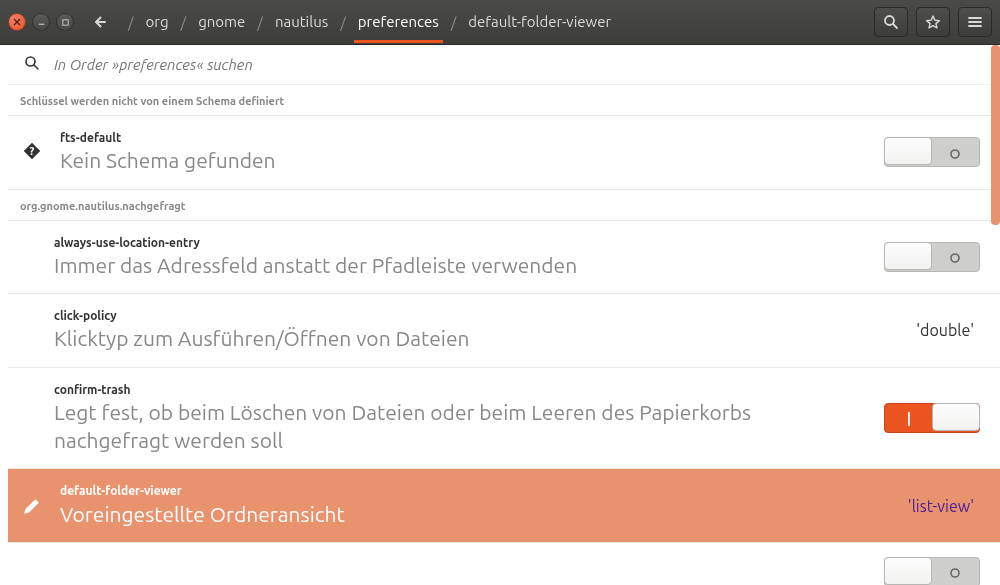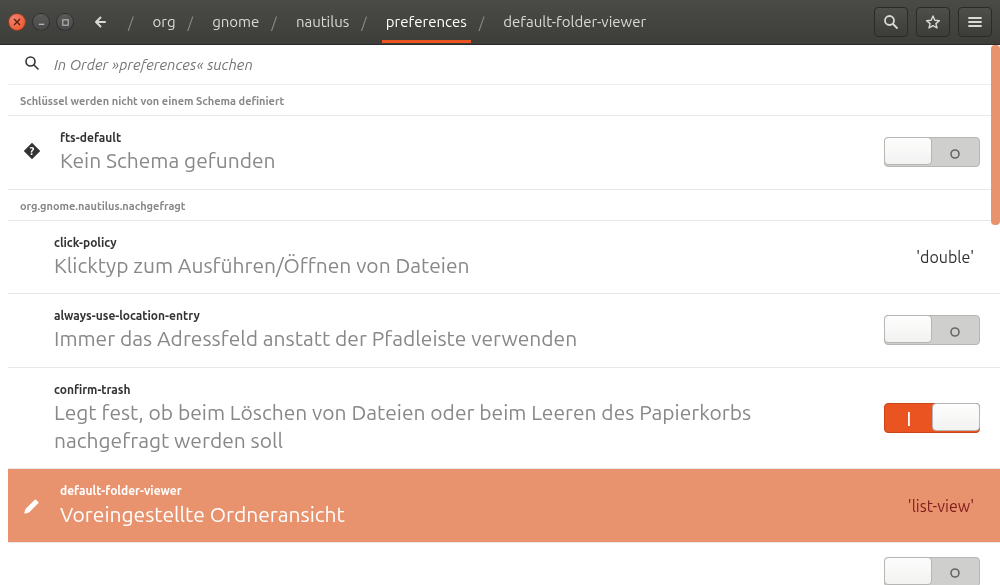--- a/index.html
+++ b/index.html
@@ -57,21 +57,20 @@
       flex: 1;
       color: #d9d9d6;
       font-size: 15px;
       margin-left: 6px;
     }
     .crumb-sep { color: #8a8a86; padding: 0 6px; }
     .crumb {
       padding: 11px 4px 10px;
       cursor: pointer;
       border-bottom: 3px solid transparent;
-      margin-left: 7px;
     }
     .crumb.active {
       color: #fff;
       border-bottom: 3px solid #e95420;
     }
     .titlebar-right {
       display: flex;
       gap: 8px;
     }
     .tb-btn {
@@ -137,21 +136,21 @@
     .setting-row.selected .row-icon { color: #fff; }
     .row-text { flex: 1; }
     .row-title { font-size: 12px; font-weight: 600; color: #333; line-height: 1.35; }
     .setting-row.selected .row-title { color: #fff; }
     .row-desc { font-size: 21px; color: #888; line-height: 1.35; }
     .row-value {
       font-size: 16px;
       color: #333;
       padding-right: 6px;
     }
-    .setting-row.selected .row-value { color: #7f1d1d; margin-left: 39px; }
+    .setting-row.selected .row-value { color: #4c1d95; margin-left: 39px; }
     
     .switch {
       width: 96px;
       height: 30px;
       background: #cfcfce;
       border: 1px solid #b6b6b4;
       border-radius: 4px;
       position: relative;
       display: flex;
       align-items: center;
@@ -281,41 +280,41 @@
       <div class="label"><svg width="12" height="12" viewBox="0 0 12 12">
             <circle cx="6" cy="6" r="4" stroke="#666" stroke-width="1.6" fill="none"></circle>
           </svg></div>
     </div>
   </div>
 
   <div class="section-header">org.gnome.nautilus.nachgefragt</div>
 
   <div class="setting-row">
     <div class="row-text">
-      <div class="row-title">click-policy</div>
-      <div class="row-desc">Klicktyp zum Ausführen/Öffnen von Dateien</div>
-    </div>
-    <div class="row-value">'double'</div>
-  </div>
-
-  <div class="setting-row">
-    <div class="row-text">
       <div class="row-title">always-use-location-entry</div>
       <div class="row-desc">Immer das Adressfeld anstatt der Pfadleiste verwenden</div>
     </div>
     <div class="switch off">
       <div class="knob"></div>
       <div class="label"><svg width="12" height="12" viewBox="0 0 12 12">
             <circle cx="6" cy="6" r="4" stroke="#666" stroke-width="1.6" fill="none"></circle>
           </svg></div>
     </div>
   </div>
 
   <div class="setting-row">
     <div class="row-text">
+      <div class="row-title">click-policy</div>
+      <div class="row-desc">Klicktyp zum Ausführen/Öffnen von Dateien</div>
+    </div>
+    <div class="row-value">'double'</div>
+  </div>
+
+  <div class="setting-row">
+    <div class="row-text">
       <div class="row-title">confirm-trash</div>
       <div class="row-desc">Legt fest, ob beim Löschen von Dateien oder beim Leeren des Papierkorbs nachgefragt werden soll</div>
     </div>
     <div class="switch on">
       <div class="label">|</div>
       <div class="knob"></div>
     </div>
   </div>
 
   <div class="setting-row with-icon selected">

